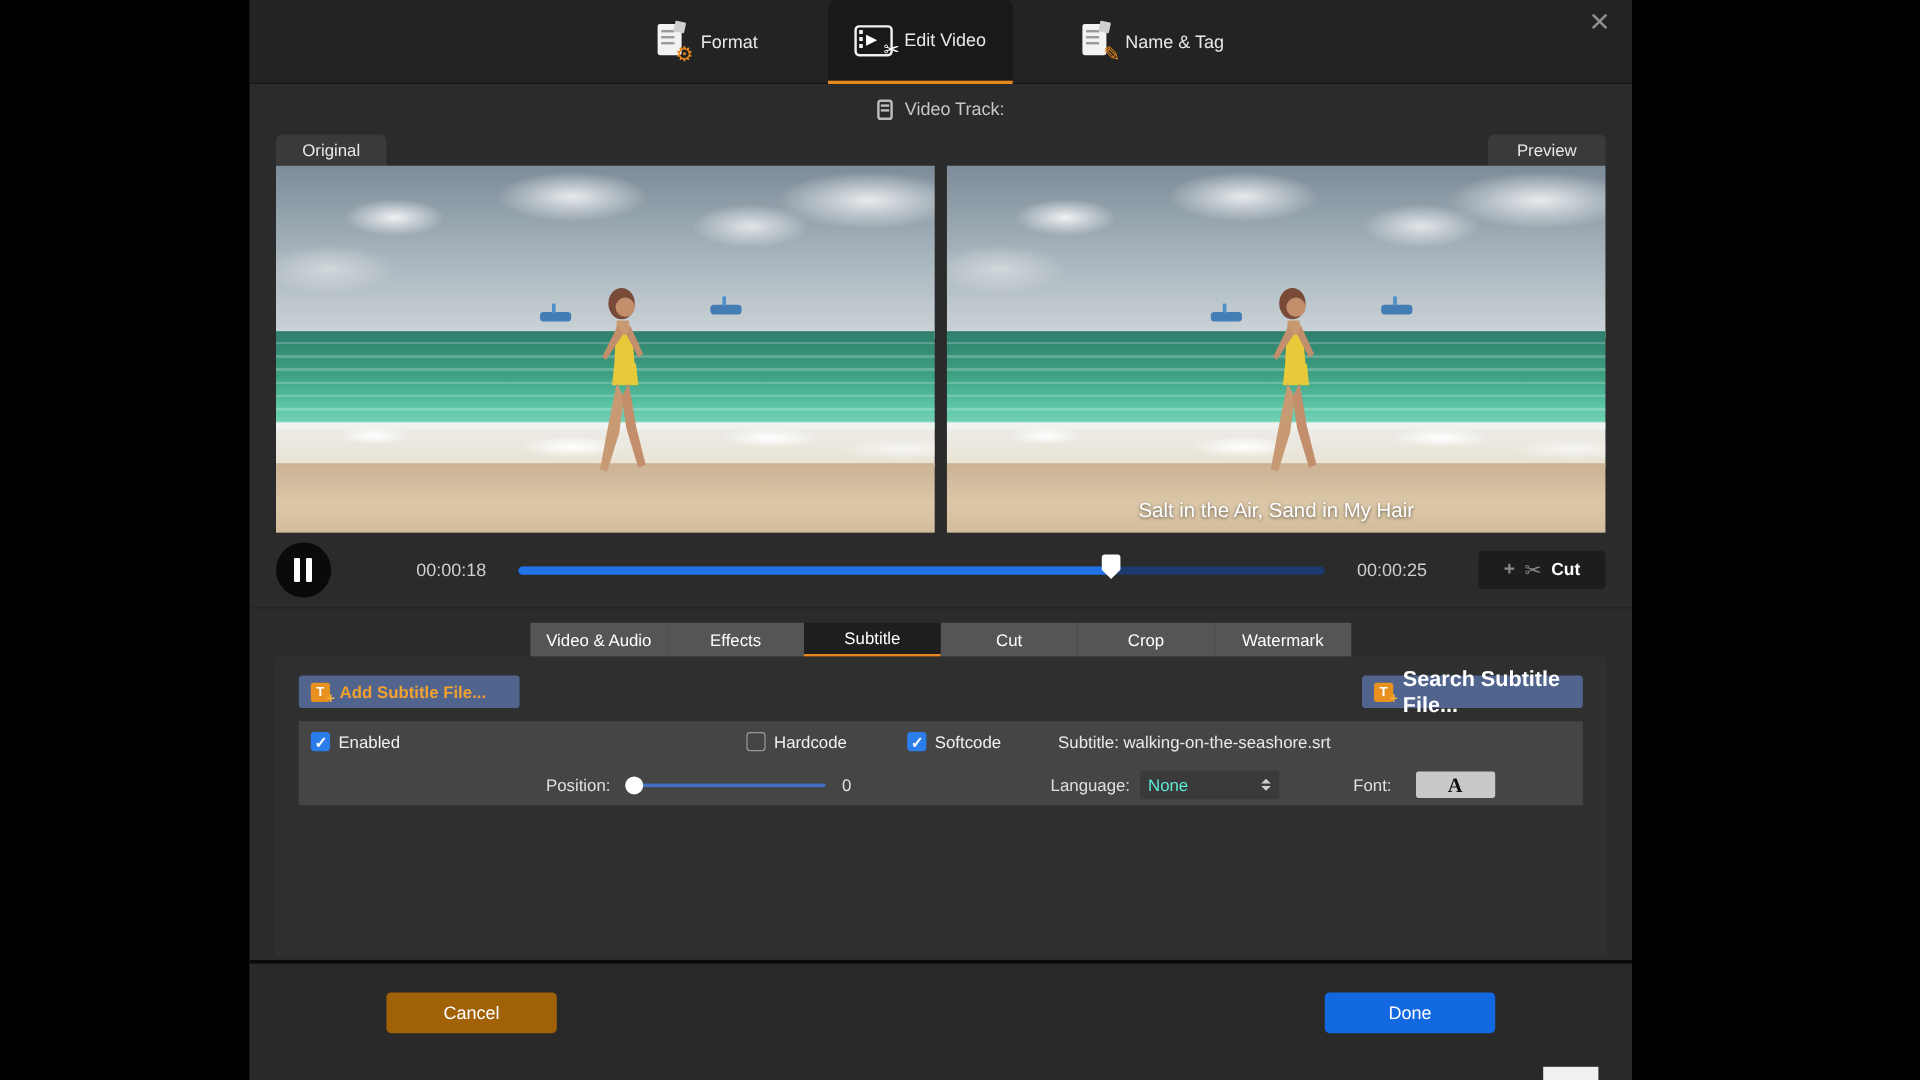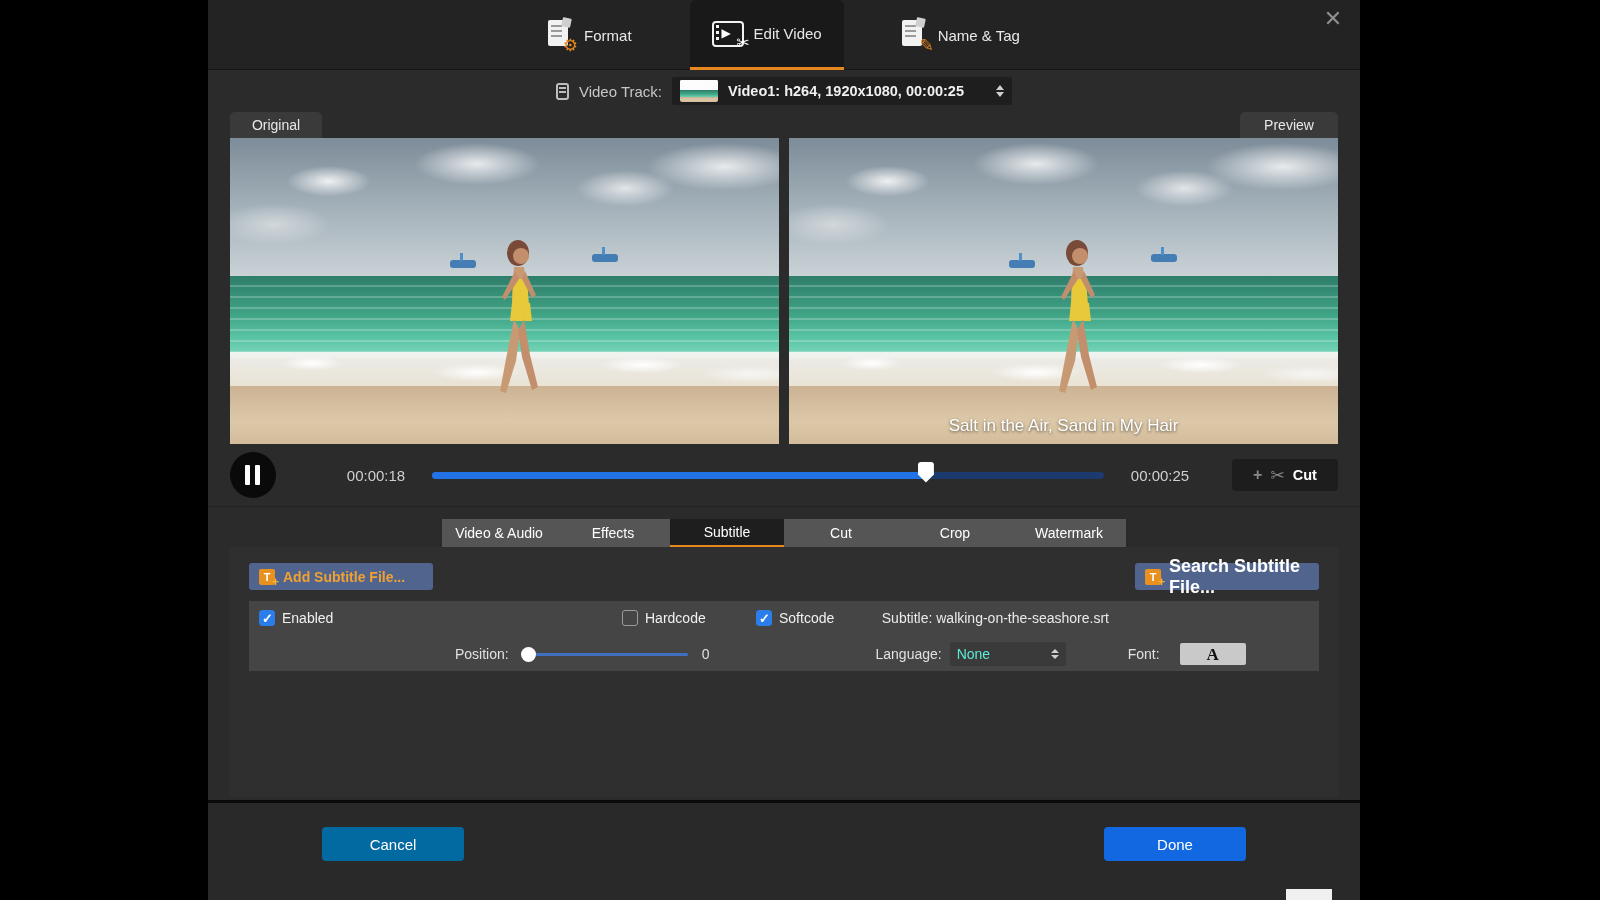--- a/index.html
+++ b/index.html
@@ -121,21 +121,21 @@
   .lang-value { flex:1; color:#5eead4; font-size:14px; }
   .lang-select .updown i.up { border-bottom-width:4px; }
   .lang-select .updown i.dn { border-top-width:4px; }
   .font-label { margin-left:62px; color:#e0e0e0; font-size:14px; }
   .font-btn { margin-left:20px; width:66px; height:22px; background:#c9c9c9; border-radius:2px; display:flex; align-items:center; justify-content:center; cursor:pointer; }
   .font-glyph { color:#111; font-size:17px; font-family:"Liberation Serif", serif; font-weight:bold; line-height:1; }
 
   
   .footer { position:absolute; left:0; right:0; bottom:0; height:100px; background:#292929; border-top:3px solid #0a0a0a; }
   .btn { position:absolute; top:24px; height:34px; width:142px; border-radius:4px; color:#fff; font-size:15px; display:flex; align-items:center; justify-content:center; cursor:pointer; }
-  .btn.cancel { left:114px; background:#0369a1; }
+  .btn.cancel { left:114px; background:#a16207; }
   .btn.done { right:114px; background:#1268e0; }
   .corner-sliver { position:absolute; left:1286px; top:889px; width:46px; height:11px; background:#f0f0f0; }
 </style>
 </head>
 <body>
 
 <div class="stage">
   <div class="window">
 
     <div class="header">
@@ -163,32 +163,20 @@
           </span>
           <span>Name &amp; Tag</span>
         </div>
       </div>
       <div class="close-x">✕</div>
     </div>
 
     <div class="track-row">
       <span class="reel-icon"></span>
       <span class="track-label">Video Track:</span>
-      <div class="track-select">
-        <span class="track-thumb">
-          <span class="sky" style="height:50%"></span>
-            <span class="sea" style="top:45%;height:35%"></span>
-            <span class="sand" style="top:76%"></span>
-        </span>
-        <span class="track-value">Video1: h264, 1920x1080, 00:00:25</span>
-        <span class="updown">
-            <i class="up"></i>
-            <i class="dn"></i>
-          </span>
-      </div>
     </div>
 
     <div class="label-row">
       <div class="corner-tab left">Original</div>
       <div class="corner-tab right">Preview</div>
     </div>
 
     <div class="videos">
       <div class="vframe">
         <div class="sky"></div>

